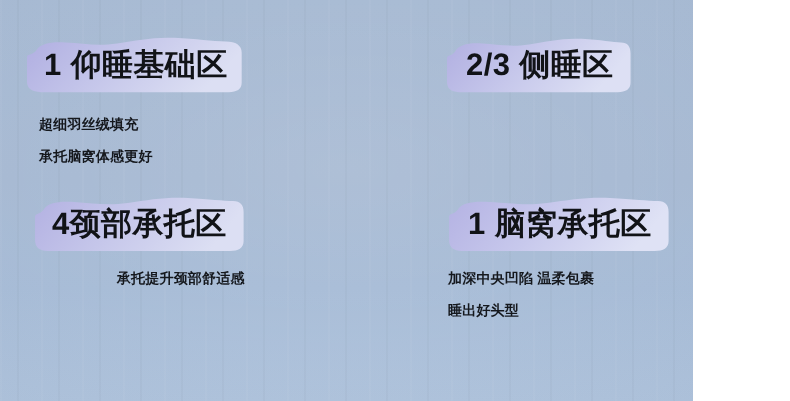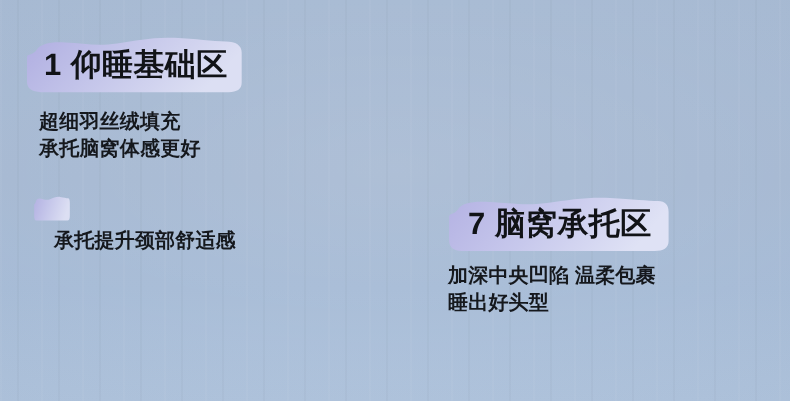--- a/index.html
+++ b/index.html
@@ -4,21 +4,21 @@
 <title>Pillow Zones Infographic</title>
 <style>
   html,body{margin:0;padding:0;}
   body{
     width:790px;height:401px;
     font-family:"Liberation Sans","DejaVu Sans",sans-serif;
     overflow:hidden;
   }
   #canvas{
     position:relative;
-    width:790px;height:401px;
+    width:693px;height:401px;
     background:
       linear-gradient(180deg,#a7bad3 0%,#a5b8d2 45%,#a6bbd6 72%,#afc3dc 100%);
     overflow:hidden;
   }
   
   #bg-texture{
     position:absolute;inset:0;
     background-image:repeating-linear-gradient(90deg,
       rgba(255,255,255,0.035) 0px,
       rgba(255,255,255,0.035) 2px,
@@ -58,38 +58,38 @@
     font-weight:bold;
     font-size:31px;
     line-height:31px;
     letter-spacing:0.4px;
     white-space:nowrap;
     text-rendering:geometricPrecision;
   }
   .body-text{
     color:#15181d;
     font-weight:bold;
-    font-size:20px;
-    line-height:27px;
+    font-size:14px;
+    line-height:32px;
     white-space:pre-line;
     letter-spacing:0.2px;
   }
 
   
   #zone-1{left:26px;  top:36px;}
   #zone-1 .hl-wrap{padding:13px 16px 14px 18px;}
   #zone-1 .body-text{margin-left:13px;margin-top:14px;}
 
   #zone-2{left:446px; top:36px;}
   #zone-2 .hl-wrap{padding:13px 18px 14px 20px;}
   #zone-2 .body-text{margin-left:2px;margin-top:14px;}
 
   #zone-4{left:34px;  top:196px;}
   #zone-4 .hl-wrap{padding:12px 18px 13px 18px;}
-  #zone-4 .body-text{margin-left:20px;margin-top:2px;}
+  #zone-4 .body-text{margin-left:20px;margin-top:10px;text-align:right;}
 
   #zone-5{left:448px; top:196px;}
   #zone-5 .hl-wrap{padding:12px 18px 13px 20px;}
   #zone-5 .body-text{margin-top:10px;}
 </style>
 </head>
 <body>
 
 <div id="canvas">
 
@@ -118,20 +118,43 @@
             L1,23 C1,19 5,21 10,16 Z"></path>
         </svg>
       </span>
       <div class="heading">1 仰睡基础区</div>
     </div>
     <div class="body-text">超细羽丝绒填充
 承托脑窝体感更好</div>
   </div>
 
   <div class="zone" id="zone-2">
+    <div class="hl-wrap">
+      <span class="hl-blob">
+        <svg viewBox="0 0 190 62" preserveAspectRatio="none" xmlns="http://www.w3.org/2000/svg">
+          <defs>
+            <linearGradient id="g2" x1="0" y1="0" x2="1" y2="0.25">
+              <stop offset="0%" stop-color="#b1afe1"></stop>
+              <stop offset="45%" stop-color="#c4c5ea"></stop>
+              <stop offset="100%" stop-color="#dde0f4"></stop>
+            </linearGradient>
+          </defs>
+          <path fill="url(#g2)" d="
+            M9,17 C13,9 24,7 37,8
+            C54,9 66,12 85,9
+            C104,6 118,2 139,3
+            C158,4 172,7 179,7
+            C186,7 189,11 189,19
+            L189,50 C189,57 184,60 176,60
+            L13,60 C5,60 1,56 1,49
+            L1,24 C1,20 5,22 9,17 Z"></path>
+        </svg>
+      </span>
+      <div class="heading">2/3 侧睡区</div>
+    </div>
   </div>
 
   <div class="zone" id="zone-4">
     <div class="hl-wrap">
       <span class="hl-blob">
         <svg viewBox="0 0 200 56" preserveAspectRatio="none" xmlns="http://www.w3.org/2000/svg">
           <defs>
             <linearGradient id="g4" x1="0" y1="0" x2="1" y2="0.2">
               <stop offset="0%" stop-color="#b3b1e2"></stop>
               <stop offset="45%" stop-color="#c5c6ea"></stop>
@@ -142,20 +165,21 @@
             M9,14 C13,6 25,5 38,6
             C56,7 69,10 89,7
             C109,4 124,1 146,2
             C166,3 180,5 189,5
             C196,5 199,9 199,16
             L199,45 C199,52 194,55 186,55
             L13,55 C5,55 1,51 1,44
             L1,21 C1,17 5,19 9,14 Z"></path>
         </svg>
       </span>
+      <div class="heading">4颈部承托区</div>
     </div>
     <div class="body-text">承托提升颈部舒适感</div>
   </div>
 
   <div class="zone" id="zone-5">
     <div class="hl-wrap">
       <span class="hl-blob">
         <svg viewBox="0 0 208 56" preserveAspectRatio="none" xmlns="http://www.w3.org/2000/svg">
           <defs>
             <linearGradient id="g5" x1="0" y1="0" x2="1" y2="0.2">
@@ -168,19 +192,19 @@
             M9,14 C13,6 26,5 39,6
             C58,7 72,10 93,7
             C114,4 130,1 152,2
             C173,3 188,5 197,5
             C204,5 207,9 207,16
             L207,45 C207,52 202,55 194,55
             L13,55 C5,55 1,51 1,44
             L1,21 C1,17 5,19 9,14 Z"></path>
         </svg>
       </span>
-      <div class="heading">7 脑窝承托区</div>
+      <div class="heading">1 脑窝承托区</div>
     </div>
     <div class="body-text">加深中央凹陷 温柔包裹
 睡出好头型</div>
   </div>
 
 </div>
 
 </body></html>

